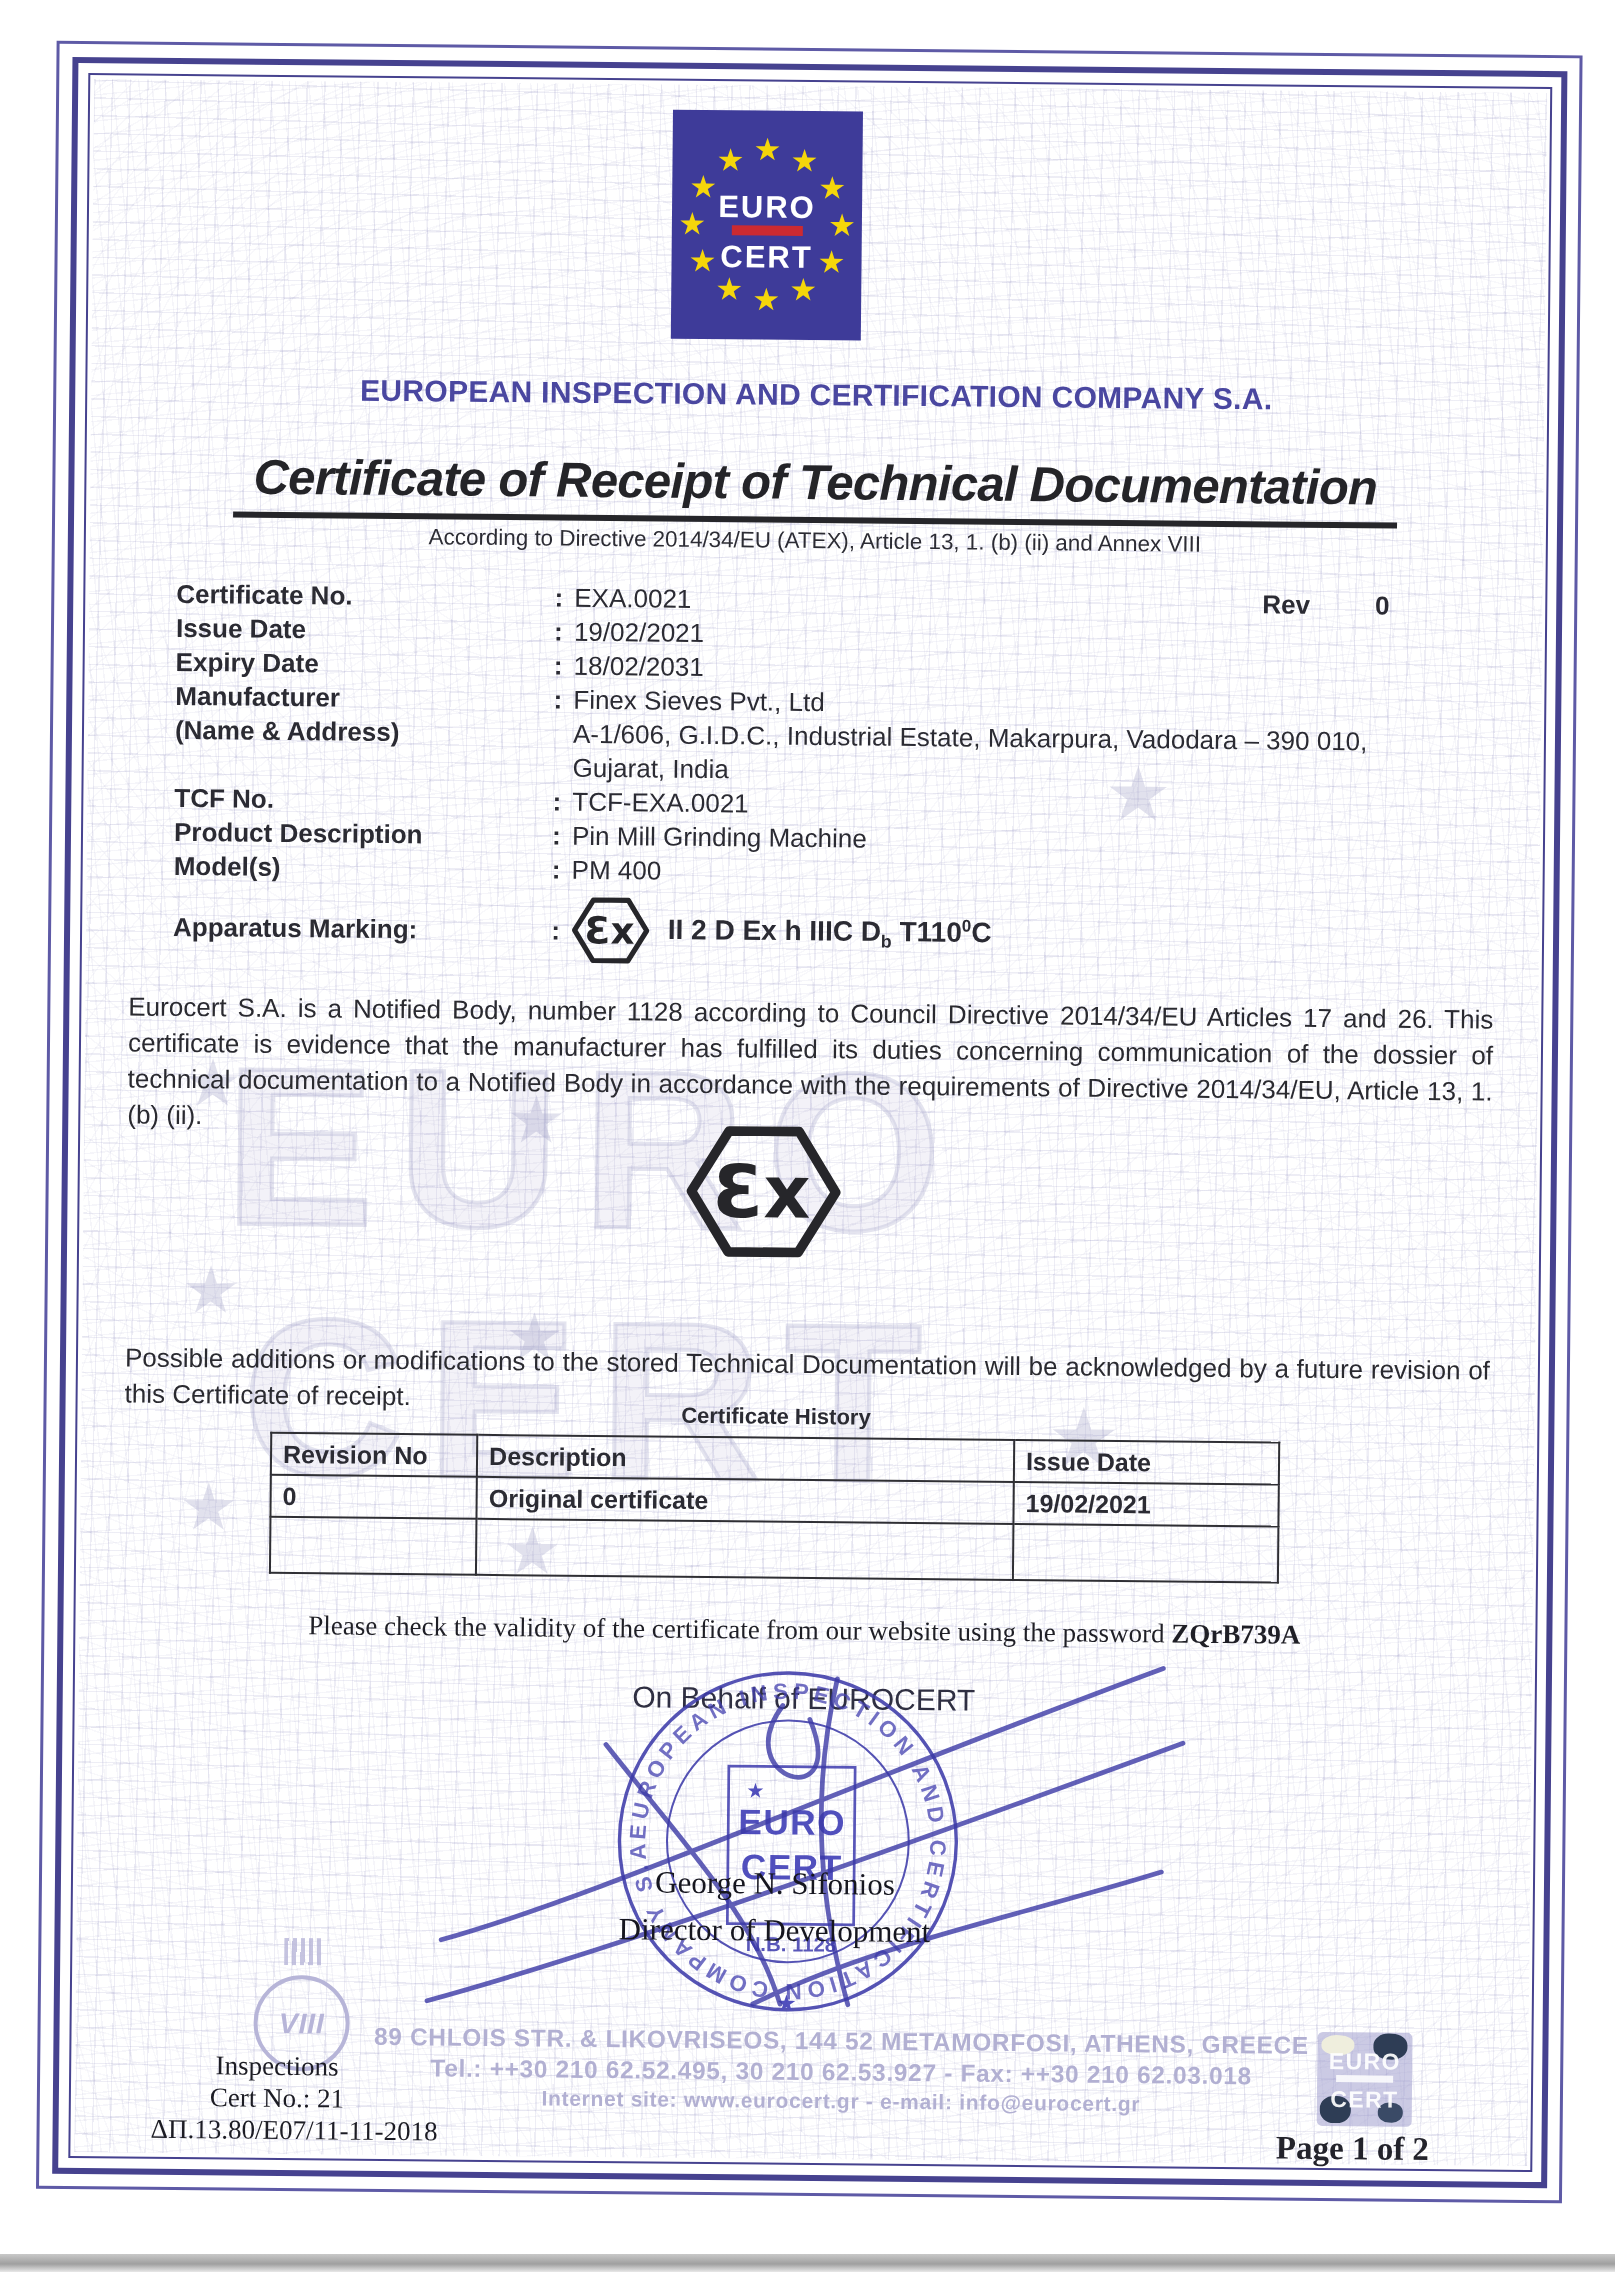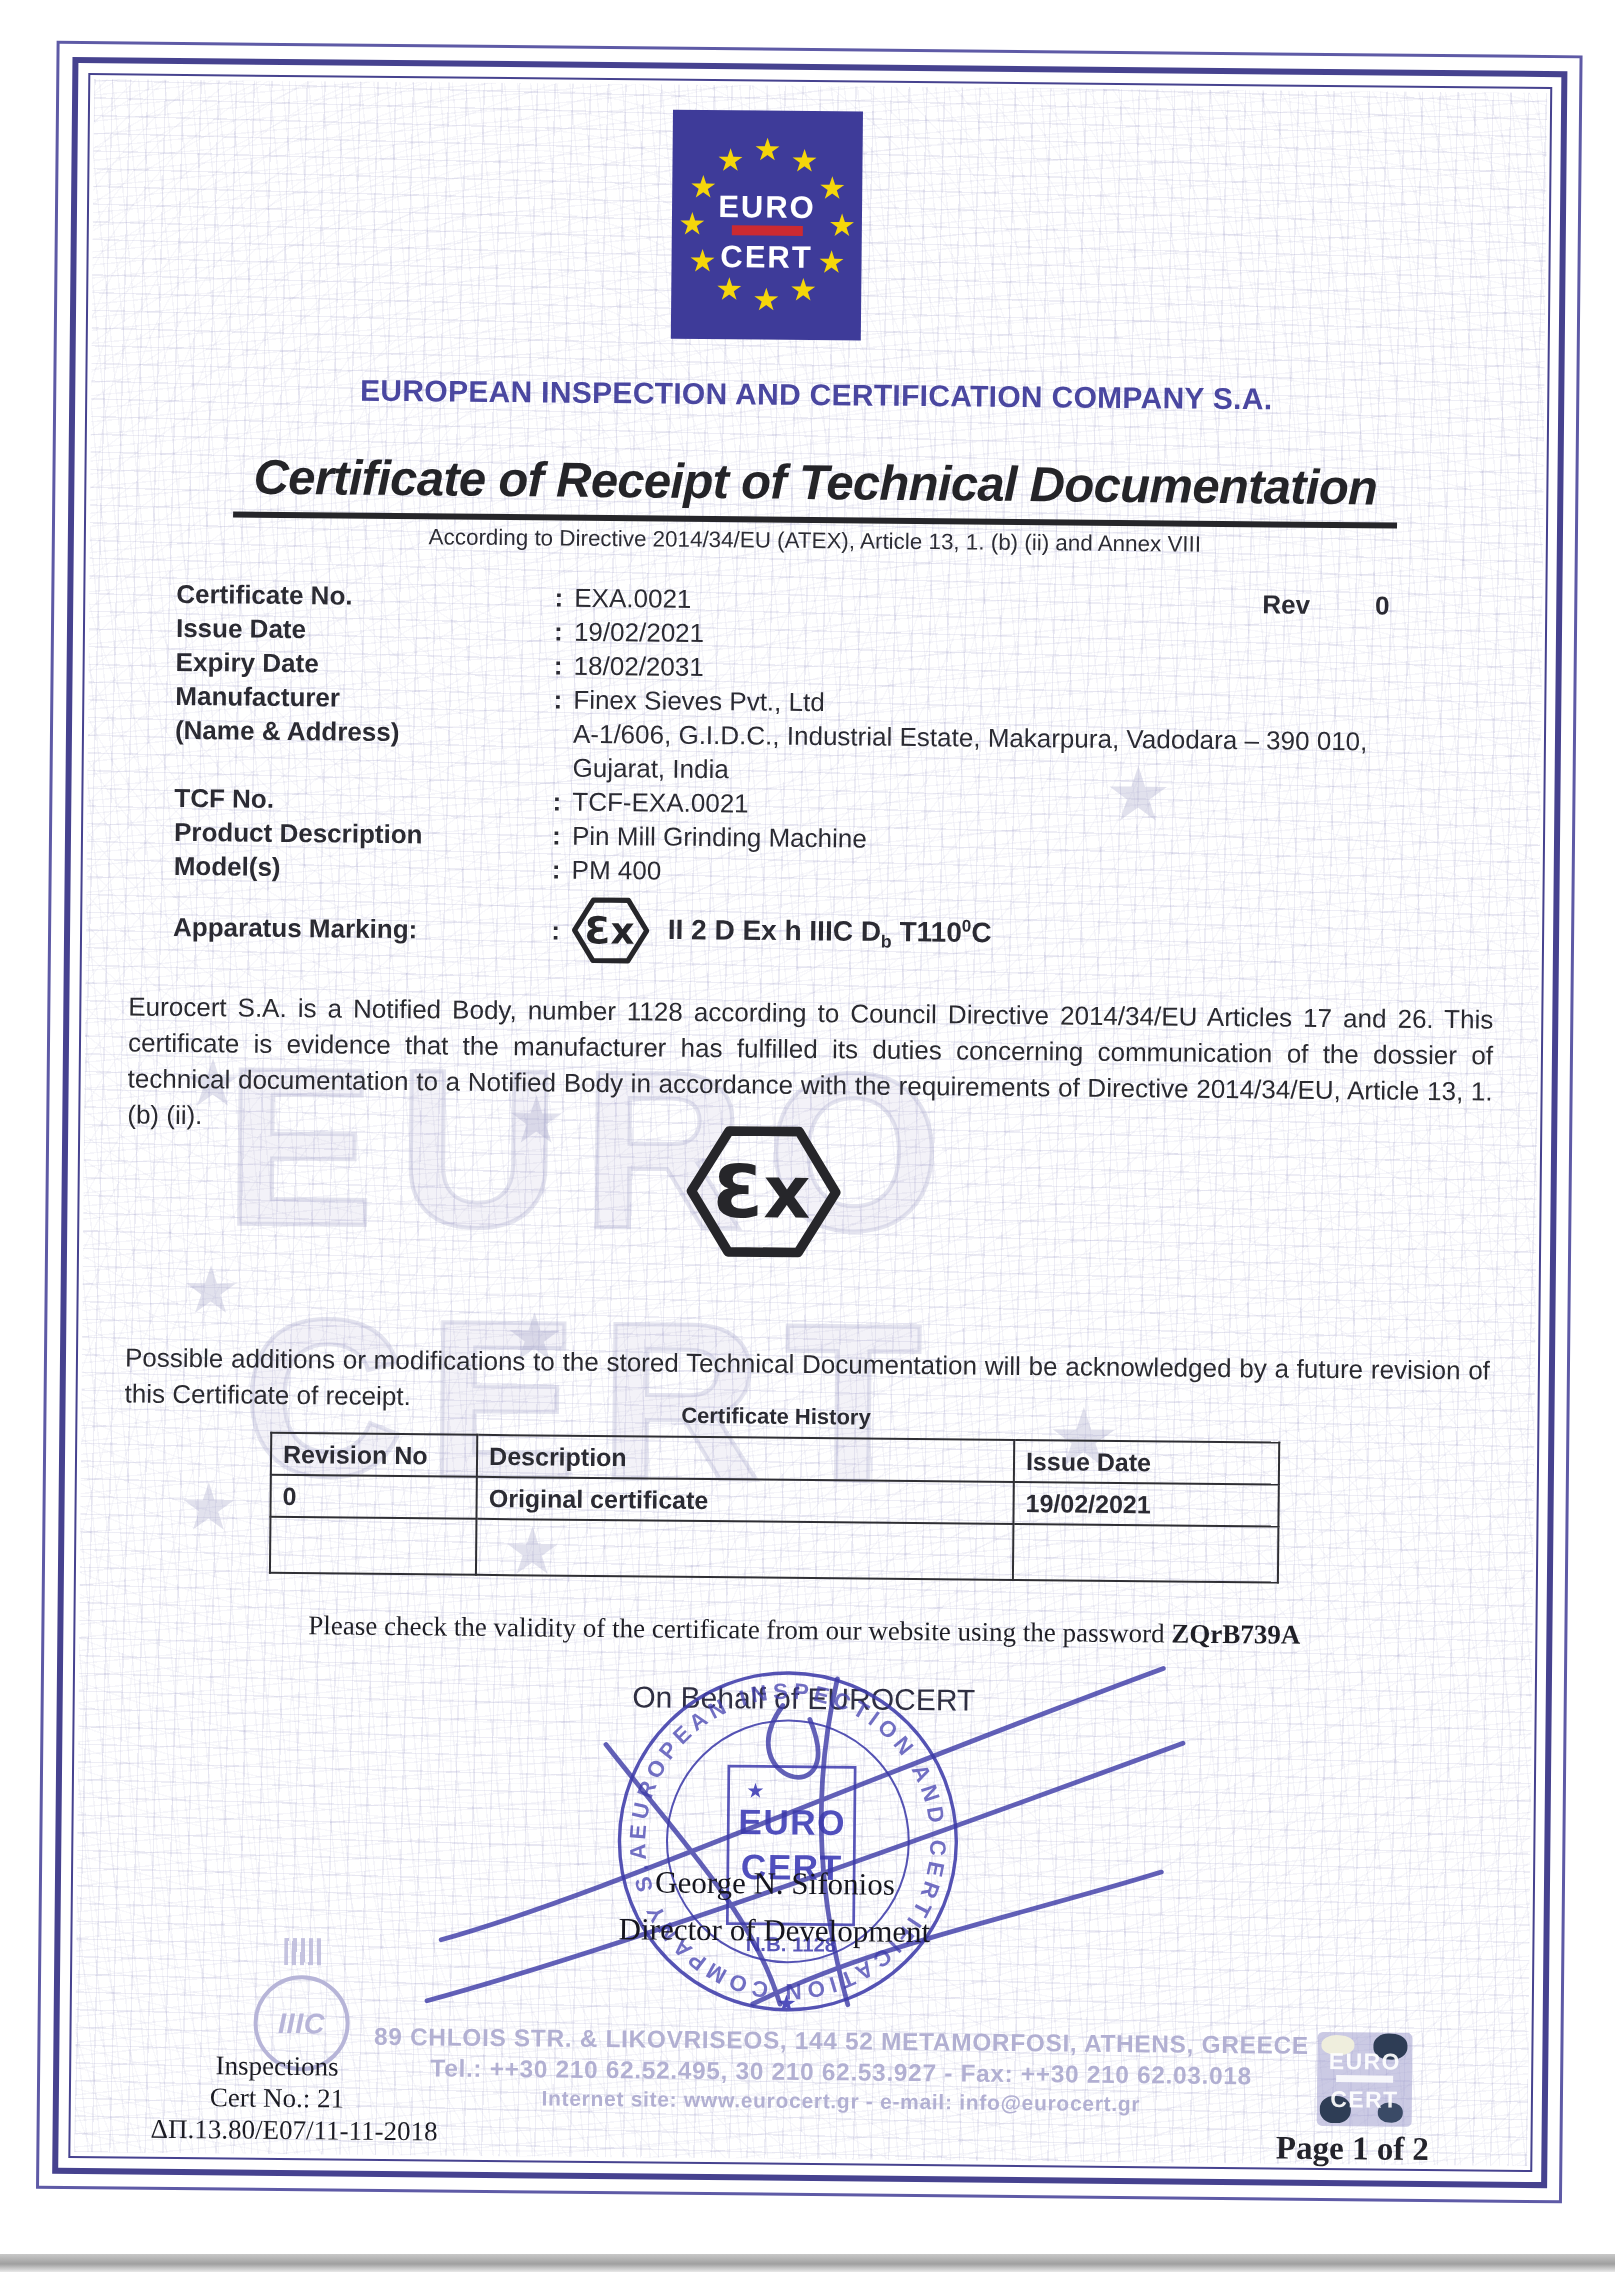--- a/index.html
+++ b/index.html
@@ -274,21 +274,21 @@
       <path d="M560,120 C480,230 660,280 600,140"></path>
       <path d="M520,560 C700,470 900,430 1120,360"></path>
       <path d="M640,80 C600,260 620,420 660,560"></path>
     </g>
   </svg>
 
   <div class="signer-name">George N. Sifonios</div>
   <div class="signer-role">Director of Development</div>
 
   <div class="esyd-barcode"></div>
-  <div class="esyd">IIIC</div>
+  <div class="esyd">VIII</div>
   <div class="foot-serif inspections">Inspections</div>
   <div class="foot-serif certno">Cert No.: 21</div>
   <div class="foot-serif docref">ΔΠ.13.80/E07/11-11-2018</div>
 
   <div class="addr">
     <div class="l1">89 CHLOIS STR. &amp; LIKOVRISEOS, 144 52 METAMORFOSI, ATHENS, GREECE</div>
     <div class="l2">Tel.: ++30 210 62.52.495, 30 210 62.53.927 - Fax: ++30 210 62.03.018</div>
     <div class="l3">Internet site: www.eurocert.gr - e-mail: info@eurocert.gr</div>
   </div>
 

